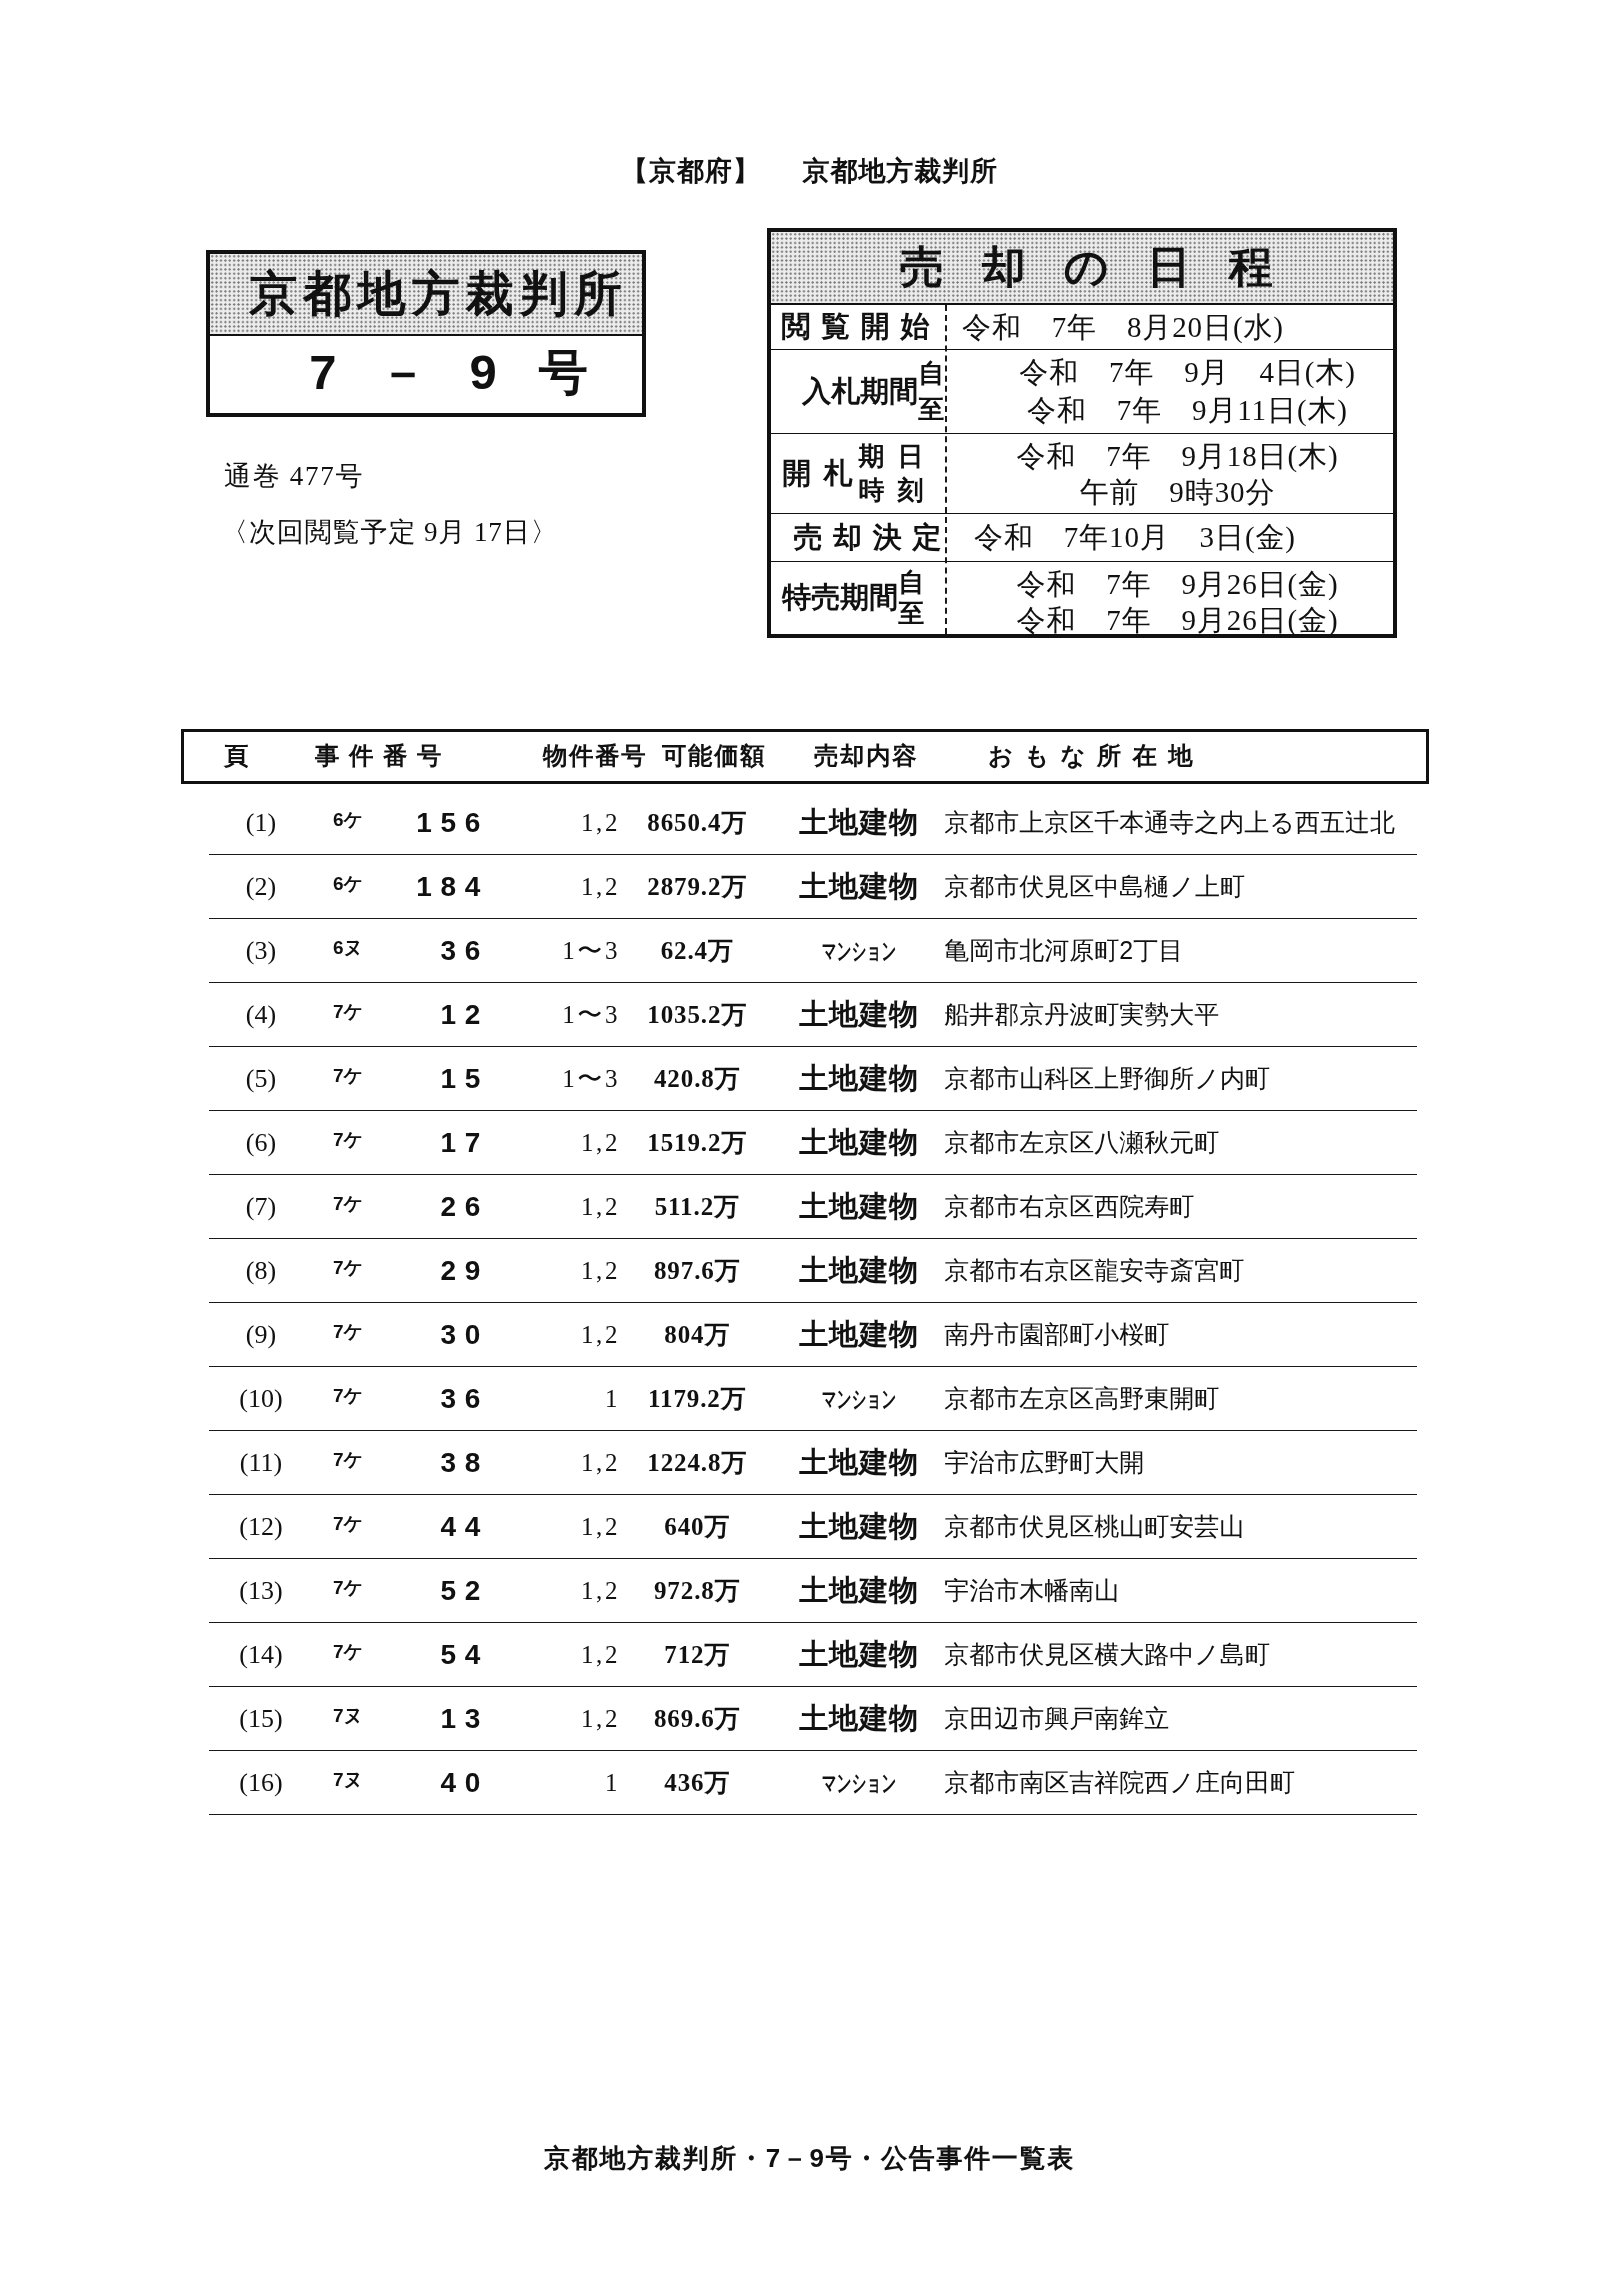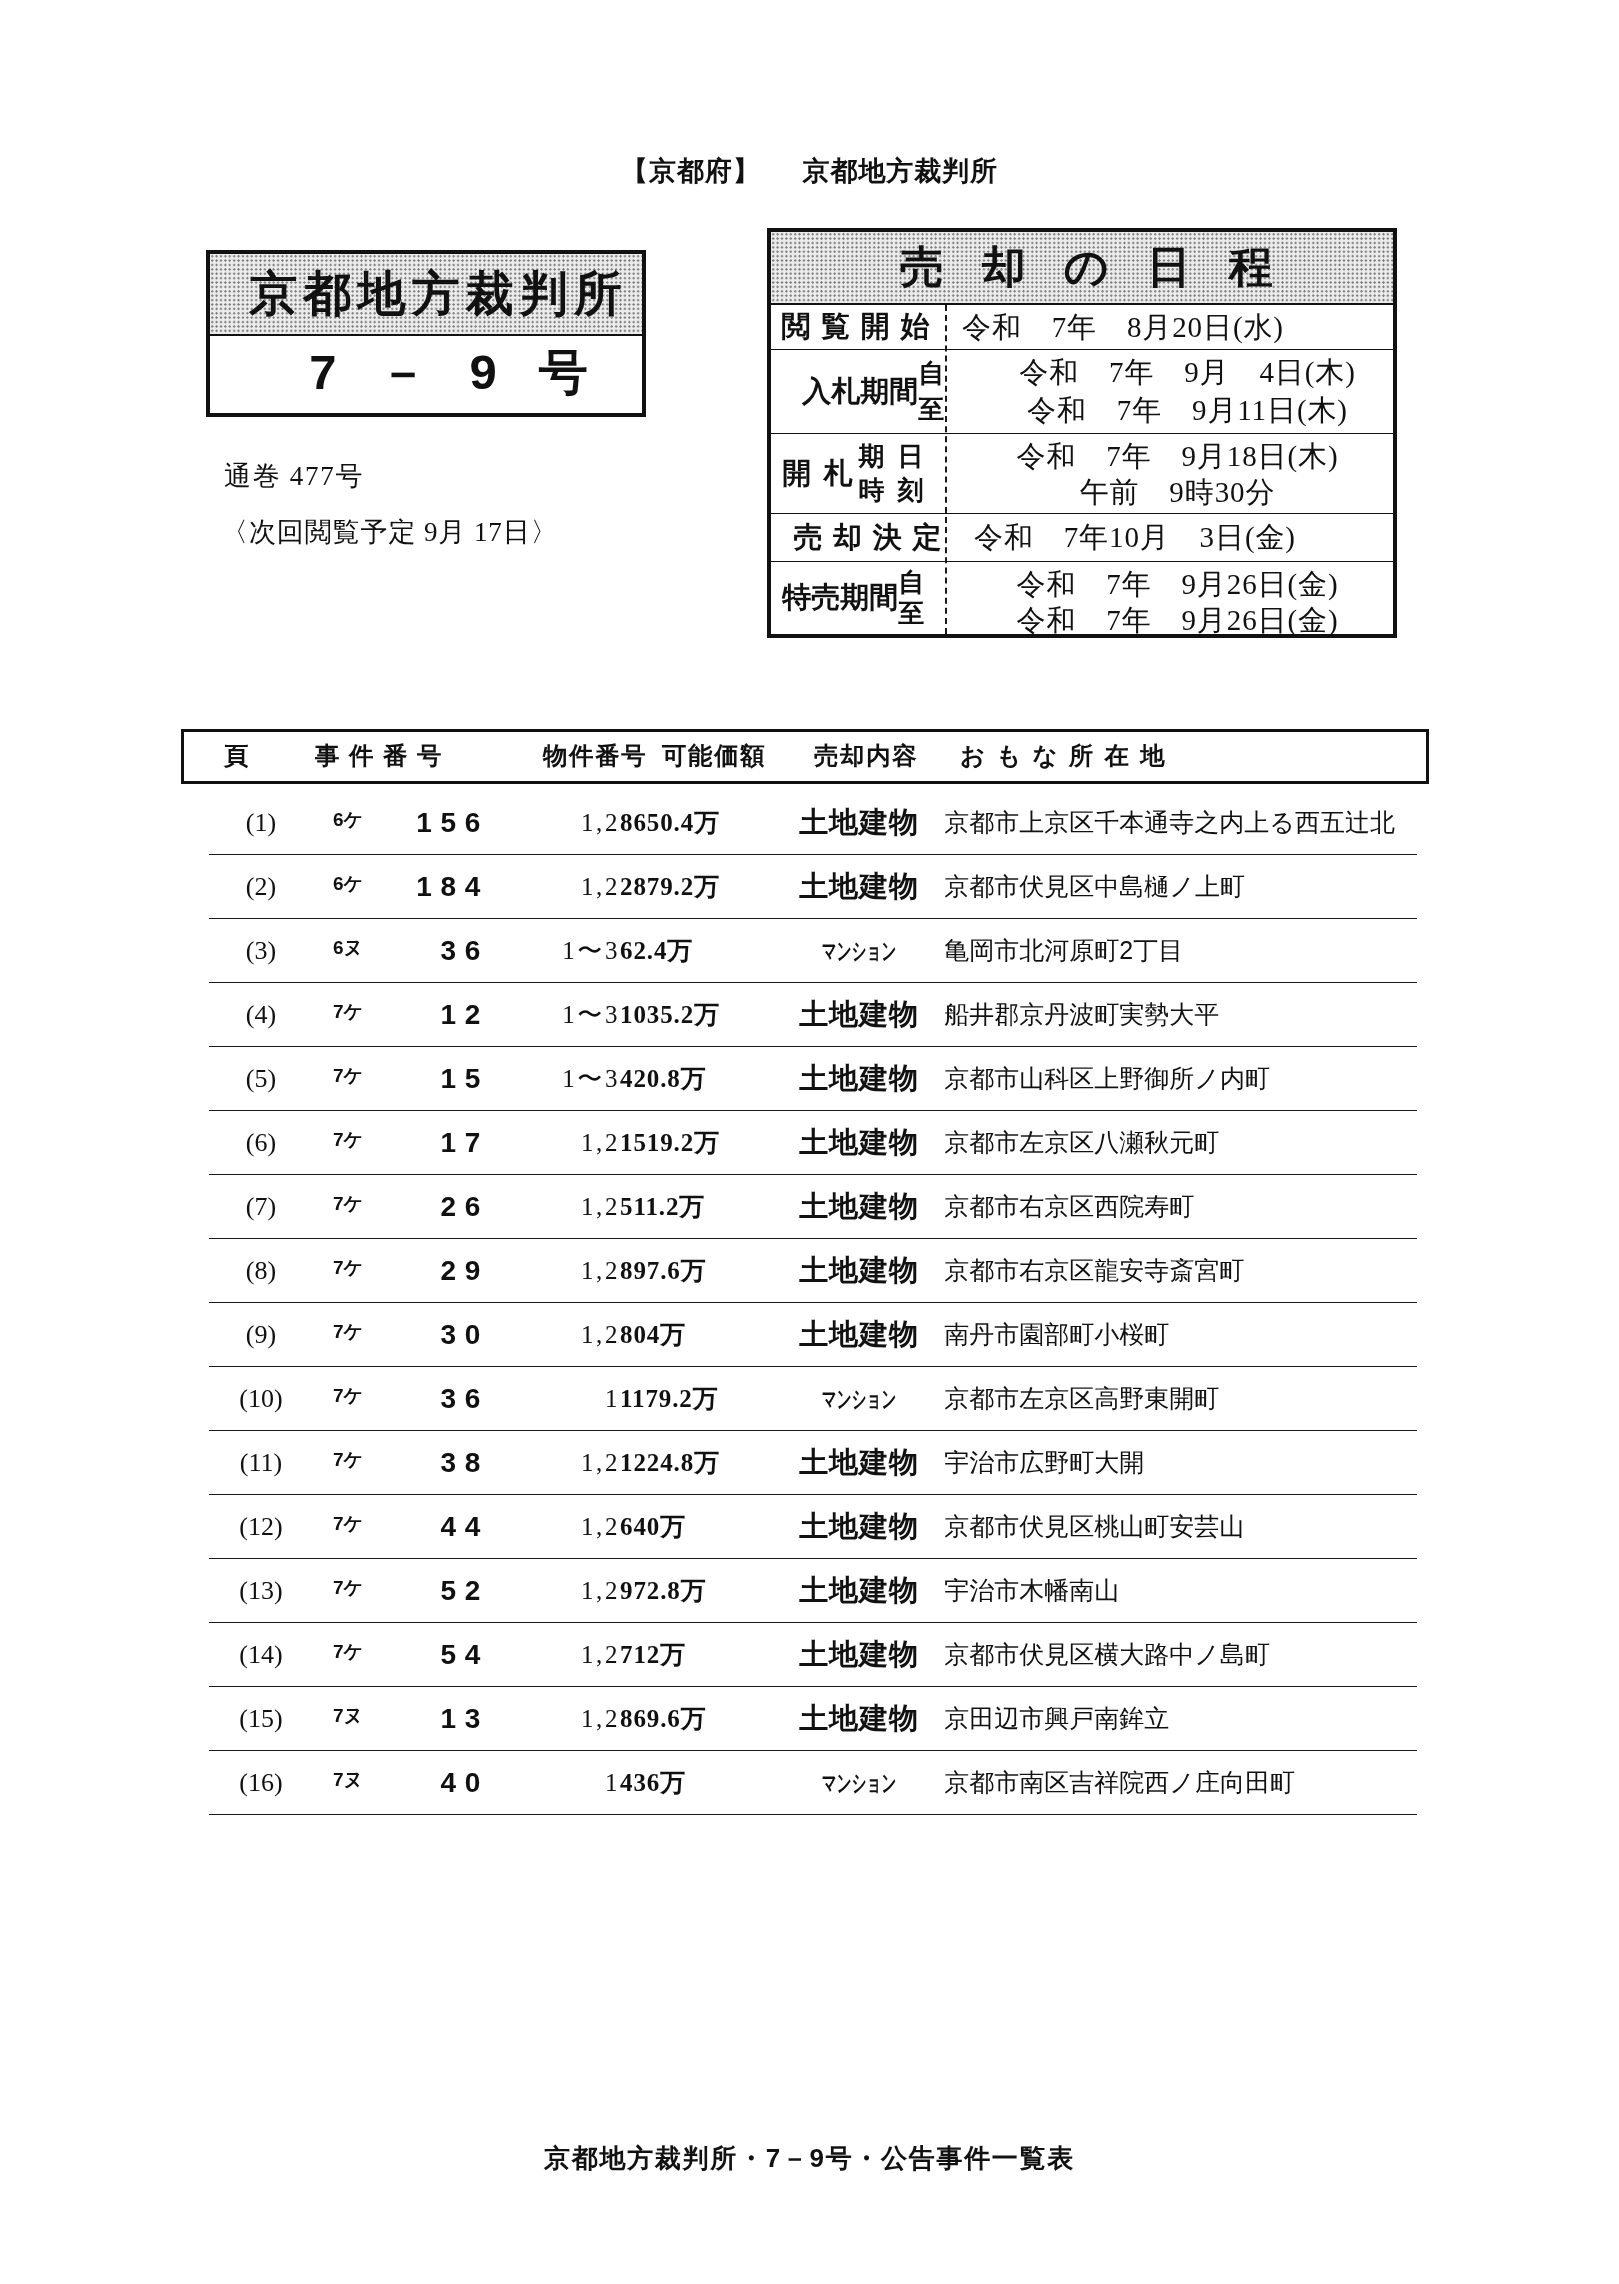--- a/index.html
+++ b/index.html
@@ -92,34 +92,34 @@
   }
   .thead span{
     position:absolute;top:0;height:48px;line-height:48px;
     font-size:24.4px;font-weight:bold;white-space:nowrap;
   }
   .h-page{left:40px;}
   .h-case{left:131px;letter-spacing:9.6px;}
   .h-prop{left:359px;letter-spacing:1.7px;}
   .h-price{left:478px;letter-spacing:1.7px;}
   .h-content{left:630px;letter-spacing:1.7px;text-align:right;}
-  .h-loc{left:776px;letter-spacing:11.3px;}
+  .h-loc{left:804px;letter-spacing:11.3px;}
   .tbody{left:209px;top:791px;width:1208px;}
   .trow{
     display:grid;grid-template-columns:104px 183px 124px 165px 148px 1fr;
     height:64px;box-sizing:border-box;border-bottom:1.7px solid #191919;
     align-items:center;
   }
   .c{white-space:nowrap;}
   .c.page{text-align:center;font-family:"Liberation Serif","DejaVu Serif",serif;font-size:26px;}
   .c.case{display:flex;justify-content:space-between;padding-left:20px;padding-right:15.7px;box-sizing:border-box;}
   .c.case .kana{font-style:normal;font-weight:bold;font-size:19px;}
   .c.case .num{font-style:normal;font-weight:bold;font-size:28px;letter-spacing:8.7px;margin-right:-8.7px;}
   .c.prop{text-align:right;font-family:"Liberation Serif","DejaVu Serif",serif;font-size:25px;letter-spacing:2.6px;}
-  .c.price{text-align:left;padding-right:10.4px;box-sizing:border-box;
+  .c.price{text-align:center;padding-right:10.4px;box-sizing:border-box;
     font-family:"Liberation Serif","DejaVu Serif",serif;font-weight:bold;font-size:25px;letter-spacing:0.9px;}
   .c.content{text-align:center;}
   .c.content i{font-style:normal;font-weight:bold;font-size:29px;letter-spacing:0.9px;}
   .c.content i.mansion{
     display:inline-block;font-size:23.5px;font-weight:bold;
     transform:scaleX(0.62);transform-origin:center;letter-spacing:0;
   }
   .c.loc{padding-left:11.3px;font-size:25px;}
   
   .page-footer{

